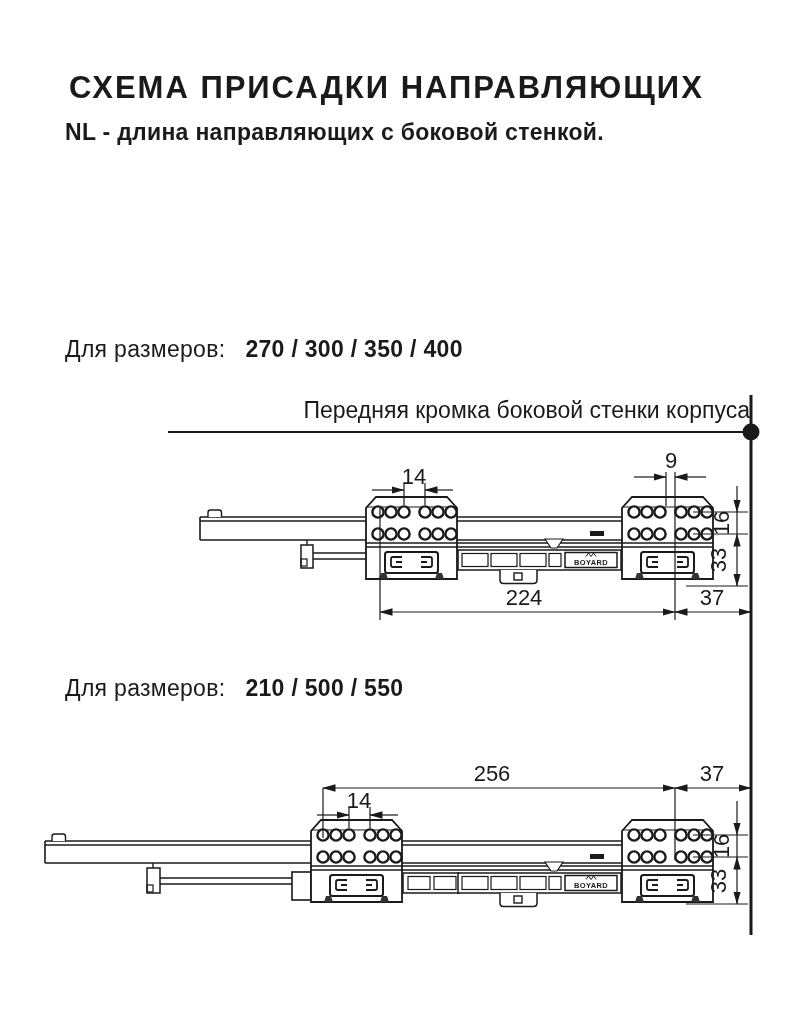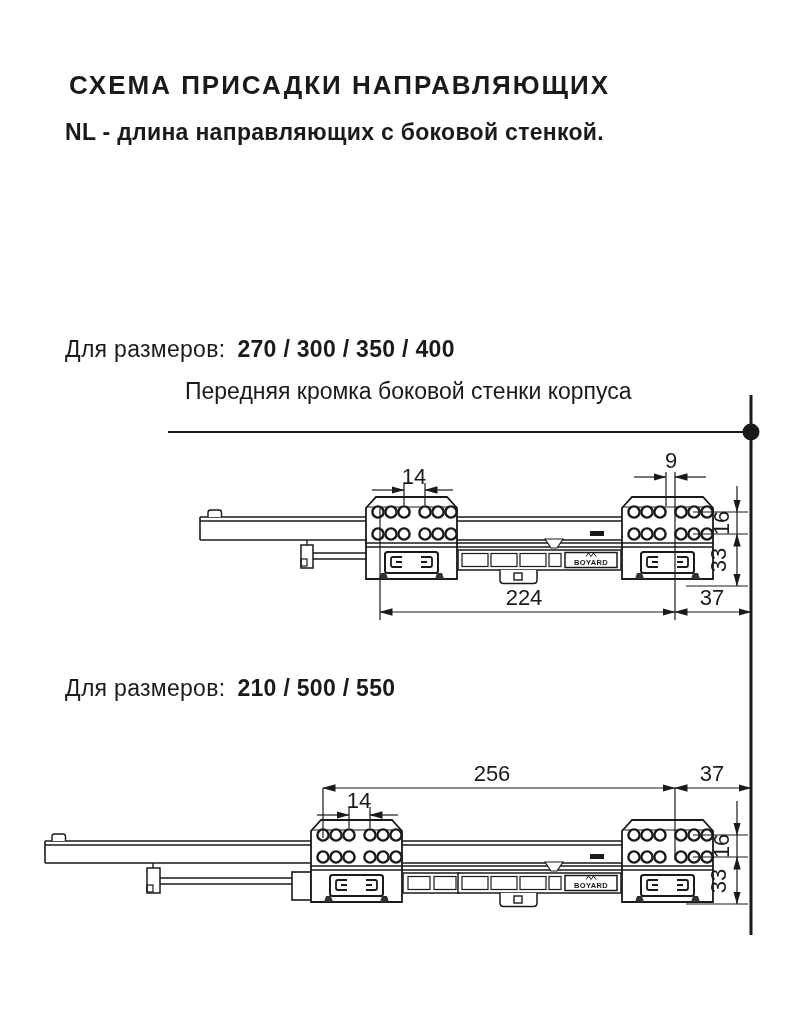--- a/index.html
+++ b/index.html
@@ -4,34 +4,34 @@
 <style>
   * { margin:0; padding:0; box-sizing:border-box; }
   html,body { background:#ffffff; }
   body {
     position:relative; width:800px; height:1021px; overflow:hidden;
     font-family:"Liberation Sans", sans-serif; color:#1a1a1a;
   }
   .abs { position:absolute; }
   .title {
     left:69px; top:70px; width:700px;
-    font-size:26px; font-weight:700; letter-spacing:2px; white-space:nowrap;
+    font-size:31px; font-weight:700; letter-spacing:2px; white-space:nowrap;
   }
   .intro {
     left:65px; top:118px; width:640px;
     font-size:23px; line-height:29.5px; letter-spacing:0.3px;font-weight:bold;
   }
   .size-heading { left:65px; font-size:23px; letter-spacing:0.3px; white-space:nowrap; }
-  .size-heading .prefix { margin-right:12px; }
+  .size-heading .prefix { margin-right:20px; }
   .size-heading .sizes { font-weight:700; }
   .heading-1 { top:336px; }
   .heading-2 { top:675px; }
   .front-label {
-    left:185px; top:378px; width:565px;
-    font-size:23px; text-align:left; white-space:nowrap;
+    left:185px; top:397px; width:565px;
+    font-size:23px; text-align:right; white-space:nowrap;
   }
   svg.diagram { left:0; top:388px; }
   svg text {
     font-family:"Liberation Sans", sans-serif;
     fill:#1a1a1a; font-size:22px;
   }
   svg text.brand-text { font-size:7.5px; font-weight:700; letter-spacing:0.4px; }
 </style>
 </head>
 <body>

